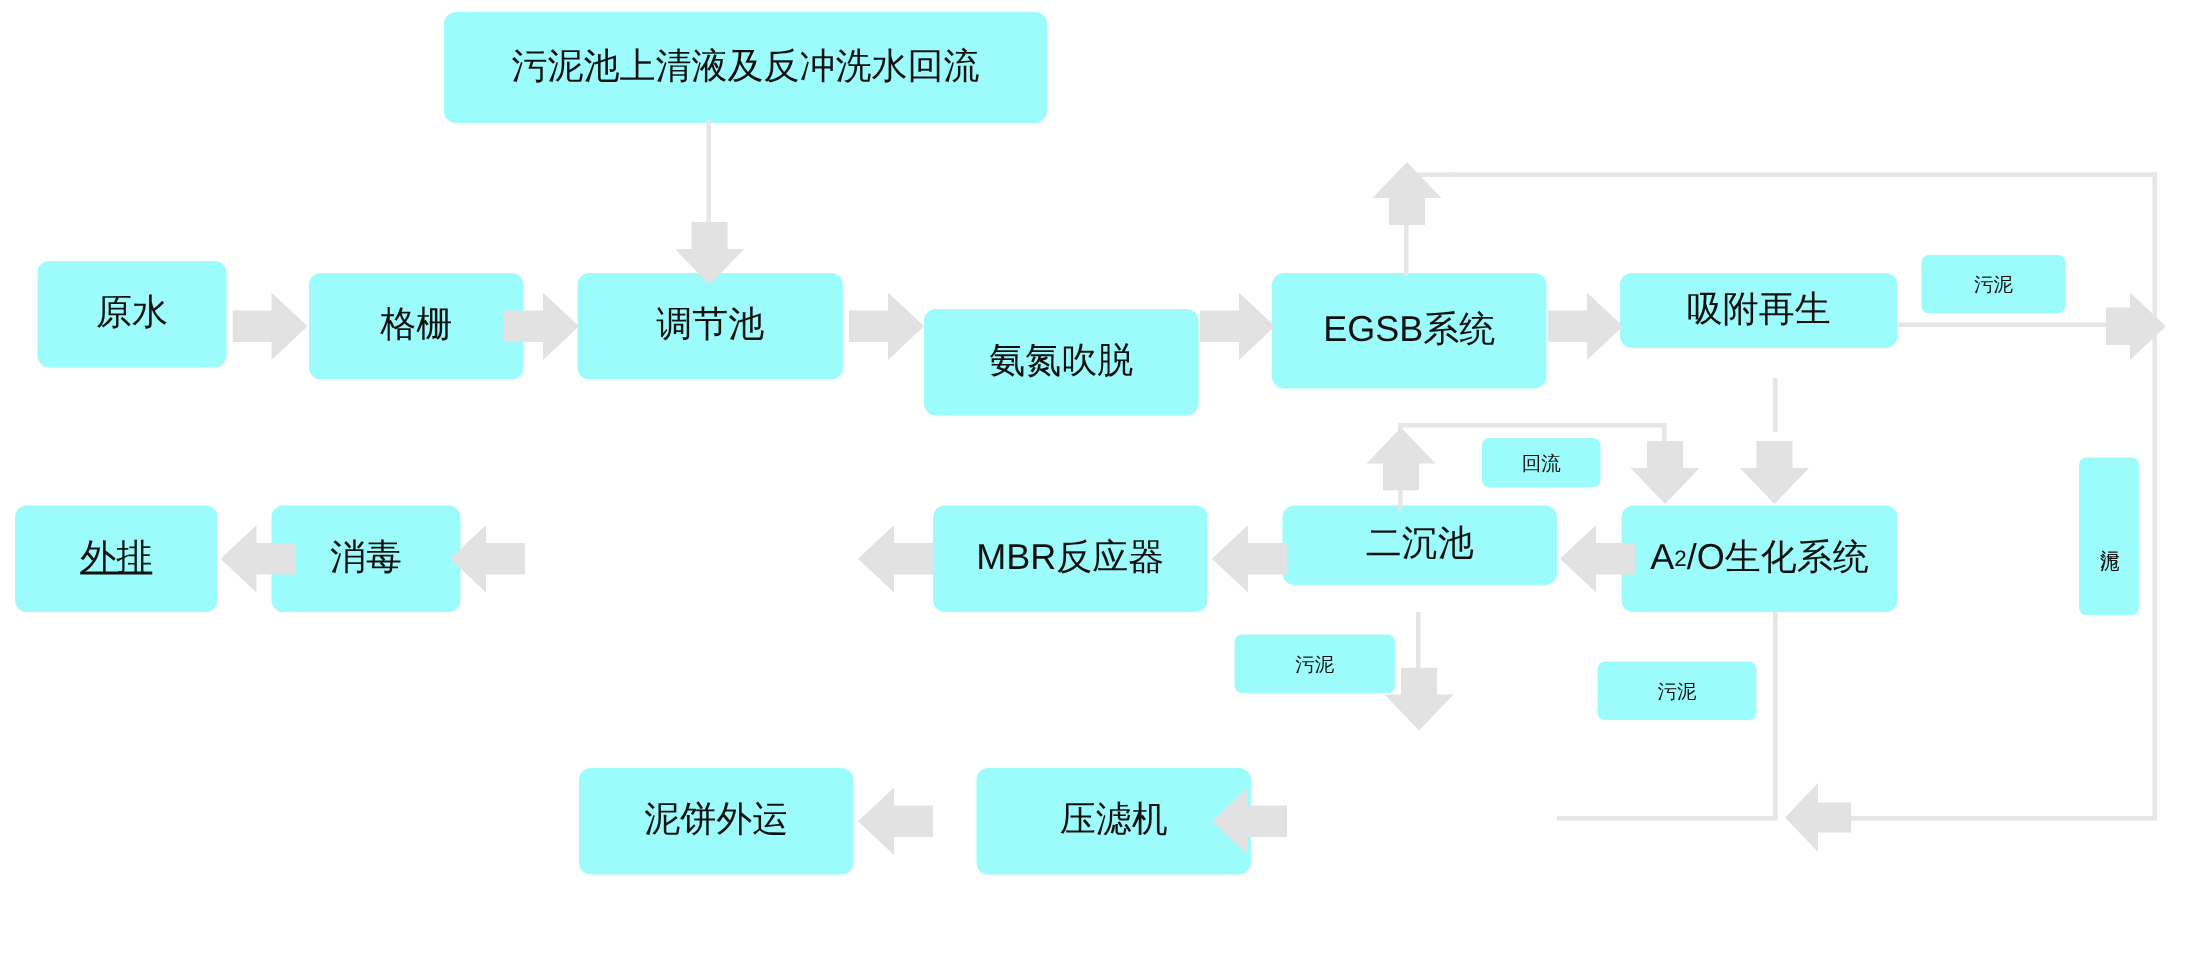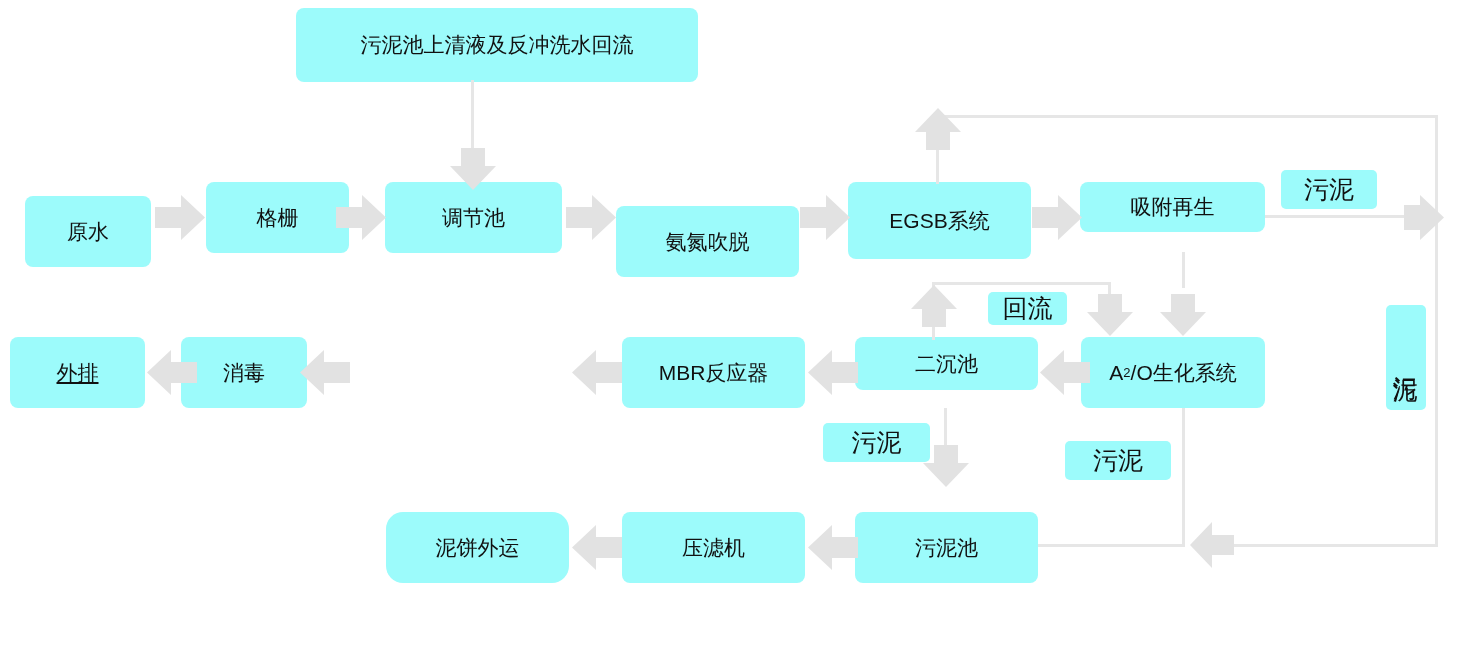--- a/index.html
+++ b/index.html
@@ -6,36 +6,36 @@
   body{font-family:"Liberation Sans","DejaVu Sans",sans-serif;}
   #canvas{position:relative;width:1468px;height:649px;background:#ffffff;overflow:hidden;}
   .node{
     position:absolute;
     background:#9cfbfb;
     border-radius:8px;
     display:flex;
     align-items:center;
     justify-content:center;
     color:#111111;
-    font-size:21px;
+    font-size:24px;
     line-height:1.2;
     text-align:center;
     box-sizing:border-box;
     padding:2px 6px;
     white-space:nowrap;
   }
   .tag{
     position:absolute;
     background:#9cfbfb;
     border-radius:5px;
     display:flex;
     align-items:center;
     justify-content:center;
     color:#111111;
-    font-size:25px;
+    font-size:13px;
     box-sizing:border-box;
     z-index:6;
     white-space:nowrap;
   }
   .tag.vertical{
     writing-mode:vertical-rl;
     text-orientation:upright;
     letter-spacing:2px;
     white-space:normal;
   }
@@ -181,21 +181,21 @@
   </div>
 
   <div class="arrow" style="left:1190px;top:522px;">
     <svg width="44" height="46" viewBox="0 0 44 46">
         <polygon points="0,23 22,0 22,13 44,13 44,33 22,33 22,46" fill="#e2e2e2"></polygon>
       </svg>
   </div>
 
   <div class="node" style="left:296px;top:8px;width:402px;height:74px;">污泥池上清液及反冲洗水回流</div>
 
-  <div class="node" style="left:25px;top:196px;width:126px;height:71px;">原水</div>
+  <div class="node" style="left:25px;top:174px;width:126px;height:71px;">原水</div>
 
   <div class="node" style="left:206px;top:182px;width:143px;height:71px;">格栅</div>
 
   <div class="node" style="left:385px;top:182px;width:177px;height:71px;">调节池</div>
 
   <div class="node" style="left:616px;top:182px;width:183px;height:71px;margin-top:24px;">氨氮吹脱</div>
 
   <div class="node" style="left:848px;top:182px;width:183px;height:77px;">EGSB系统</div>
 
   <div class="node" style="left:1080px;top:182px;width:185px;height:50px;text-align:center;">吸附再生</div>
@@ -208,25 +208,24 @@
 
   <div class="node" style="left:855px;top:337px;width:183px;height:53px;">二沉池</div>
 
   <div class="node" style="left:622px;top:337px;width:183px;height:71px;">MBR反应器</div>
 
 
   <div class="node" style="left:181px;top:337px;width:126px;height:71px;">消毒</div>
 
   <div class="node" style="left:10px;top:337px;width:135px;height:71px;text-decoration:underline;">外排</div>
 
-  <div class="node" style="left:855px;top:512px;width:183px;height:71px;">污泥池</div>
-
-  <div class="node" style="left:622px;top:512px;width:183px;height:71px;">压滤机</div>
-
-  <div class="node" style="left:386px;top:512px;width:183px;height:71px;border-radius:17px;">泥饼外运</div>
+
+  <div class="node" style="left:651px;top:512px;width:183px;height:71px;">压滤机</div>
+
+  <div class="node" style="left:386px;top:512px;width:183px;height:71px;">泥饼外运</div>
 
   <div class="tag" style="left:1281px;top:170px;width:96px;height:39px;">污泥</div>
 
   <div class="tag vertical" style="left:1386px;top:305px;width:40px;height:105px;">污泥</div>
 
   <div class="tag" style="left:988px;top:292px;width:79px;height:33px;text-align:center;">回流</div>
 
   <div class="tag" style="left:823px;top:423px;width:107px;height:39px;">污泥</div>
 
   <div class="tag" style="left:1065px;top:441px;width:106px;height:39px;">污泥</div>

